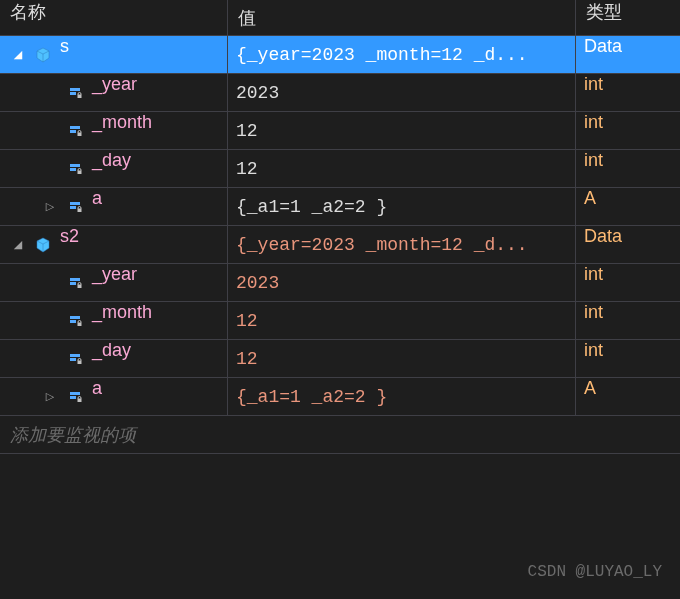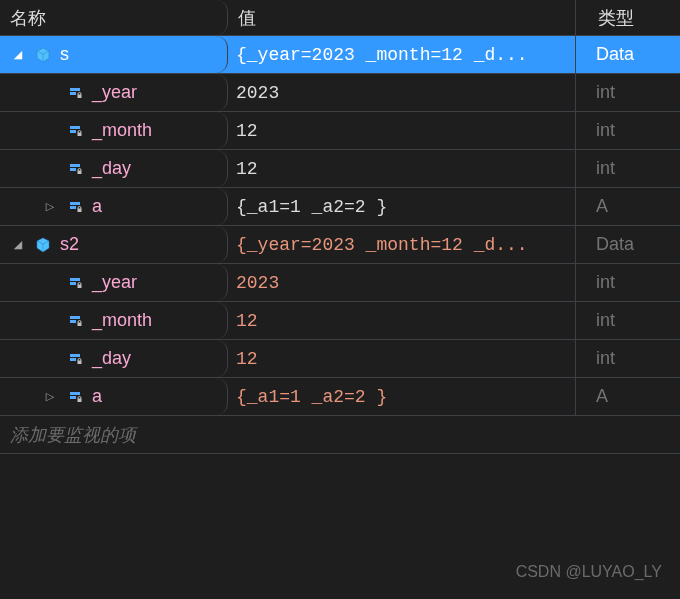--- a/index.html
+++ b/index.html
@@ -23,44 +23,41 @@
       background: #3399ff;
     }
     .row.selected .name-text,
     .row.selected .value-text,
     .row.selected .type-text {
       color: #ffffff;
     }
     .col-name {
       width: 228px;
       display: flex;
-      align-items: center;
       border-right: 1px solid #3f3f46;
       height: 100%;
       overflow: hidden;
-      border-radius: 12px;
     }
     .col-value {
       width: 348px;
       display: flex;
       align-items: center;
       padding: 0 8px;
       border-right: 1px solid #3f3f46;
       height: 100%;
       overflow: hidden;
       white-space: nowrap;
       text-overflow: ellipsis;
     }
     .col-type {
       flex: 1;
       padding: 0 8px;
       height: 100%;
       display: flex;
-      align-items: center;
-      margin-left: 12px;
+      align-items: flex-start;
     }
     .indent {
       width: 30px;
       flex-shrink: 0;
     }
     .expander {
       width: 16px;
       display: flex;
       align-items: center;
       justify-content: center;
@@ -73,37 +70,37 @@
       width: 22px;
       display: flex;
       align-items: center;
       justify-content: center;
       flex-shrink: 0;
       margin-right: 6px;
     }
     .name-text { color: #f9a8d4; }
     .value-text { color: #dcdcdc; font-family: Liberation Mono, monospace; }
     .value-text.changed { color: #e8957c; }
-    .type-text { color: #737373; }
+    .type-text { color: #fdba74; }
     .placeholder-row {
       color: #6b6b6b;
       font-style: italic;
       padding: 6px 10px;
       border-bottom: 1px solid #3f3f46;
       height: 38px;
       display: flex;
       align-items: center;
     }
     .watermark {
       position: absolute;
       bottom: 18px;
       right: 18px;
       color: #6b6b6b;
       font-size: 16px;
-      font-family: Liberation Sans, sans-serif;
+      font-family: Liberation Mono, monospace;
     }
     .header {
       display: flex;
       border-bottom: 1px solid #3f3f46;
       height: 36px;
       align-items: center;
     }
     .header .col-name, .header .col-value, .header .col-type {
       padding: 0 10px;
     }

